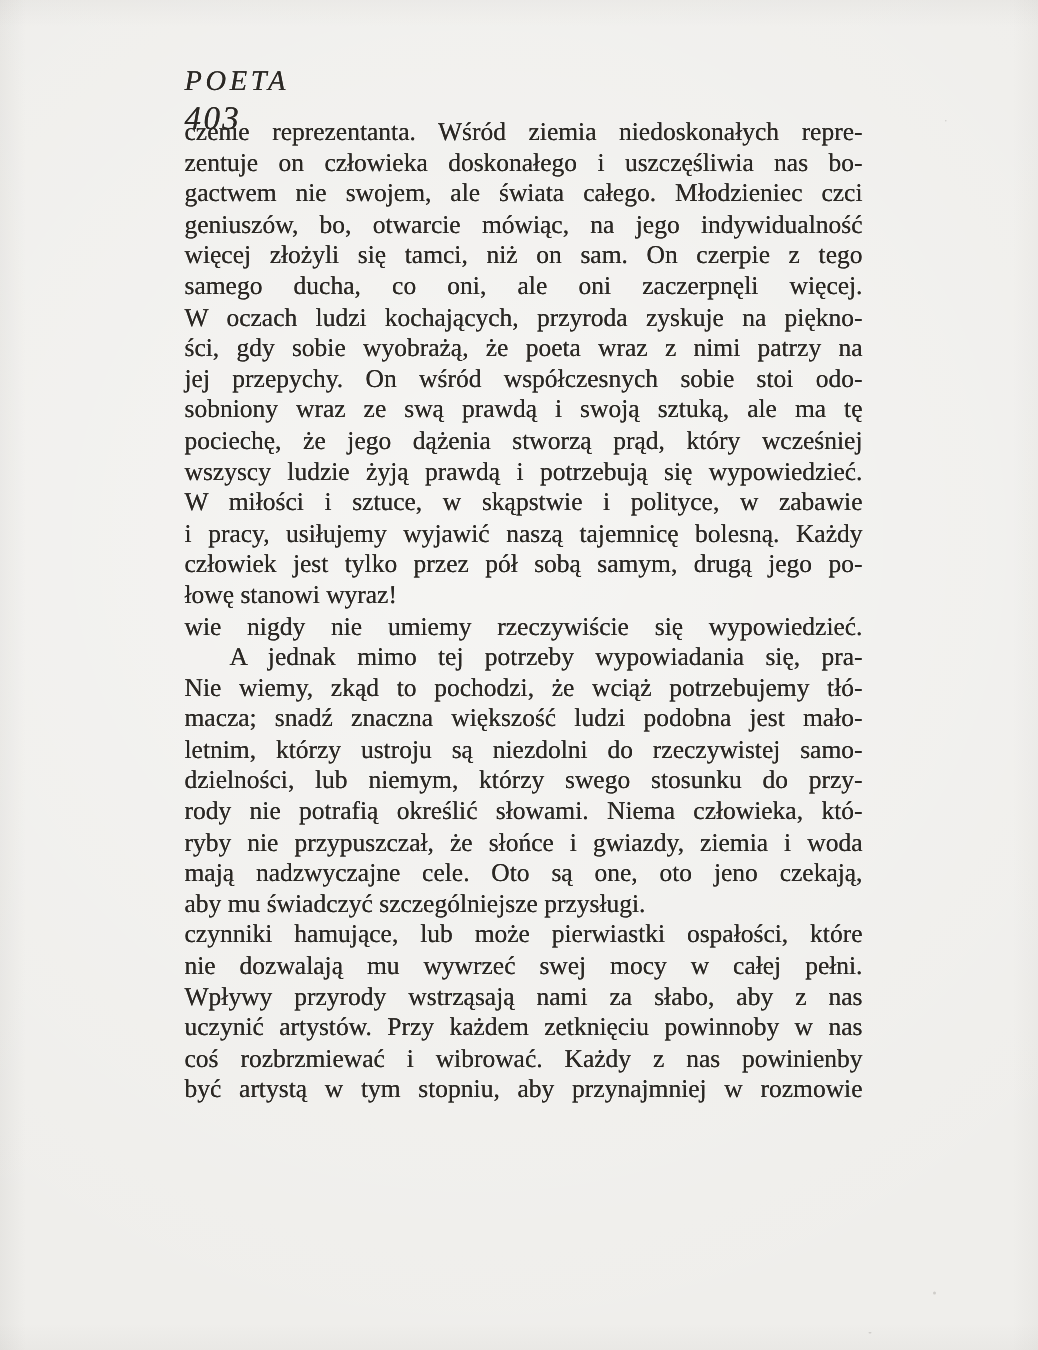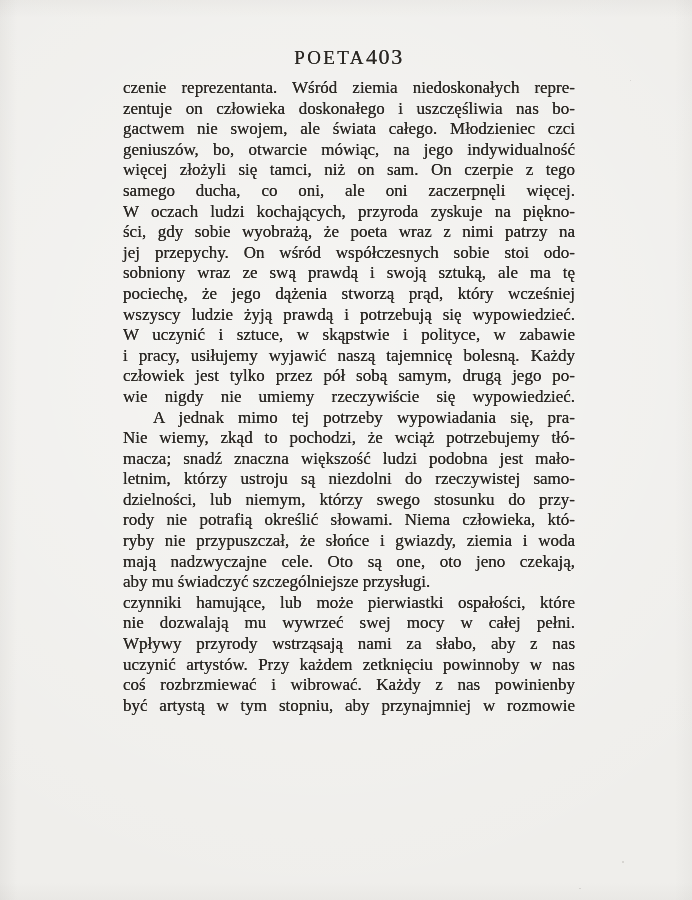--- a/index.html
+++ b/index.html
@@ -26,22 +26,24 @@
       var(--paper);
     font-family: "Liberation Serif", "DejaVu Serif", serif;
     color: var(--ink);
   }
   .page-header {
     position: absolute;
     left: 123px;
     top: 44px;
     width: 452px;
     display: flex;
-    justify-content: center;
+    justify-content: space-between;
     align-items: baseline;
+    font-style: italic;
+    flex-direction: column;
   }
   .running-title {
     font-size: 19px;
     letter-spacing: 2.4px;
     text-shadow: 0 0 0.4px currentColor;
   }
   .page-number {
     font-size: 22px;
     letter-spacing: 1.6px;
     text-shadow: 0 0 0.3px currentColor;
@@ -93,23 +95,24 @@
       <div class="text-line">gactwem nie swojem, ale świata całego. Młodzieniec czci</div>
       <div class="text-line">geniuszów, bo, otwarcie mówiąc, na jego indywidualność</div>
       <div class="text-line">więcej złożyli się tamci, niż on sam. On czerpie z tego</div>
       <div class="text-line">samego ducha, co oni, ale oni zaczerpnęli więcej.</div>
       <div class="text-line">W oczach ludzi kochających, przyroda zyskuje na piękno-</div>
       <div class="text-line">ści, gdy sobie wyobrażą, że poeta wraz z nimi patrzy na</div>
       <div class="text-line">jej przepychy. On wśród współczesnych sobie stoi odo-</div>
       <div class="text-line">sobniony wraz ze swą prawdą i swoją sztuką, ale ma tę</div>
       <div class="text-line">pociechę, że jego dążenia stworzą prąd, który wcześniej</div>
       <div class="text-line">wszyscy ludzie żyją prawdą i potrzebują się wypowiedzieć.</div>
-      <div class="text-line">W uczynić i sztuce, w skąpstwie i polityce, w zabawie</div>
+      <div class="text-line">W miłości i sztuce, w skąpstwie i polityce, w zabawie</div>
       <div class="text-line">i pracy, usiłujemy wyjawić naszą tajemnicę bolesną. Każdy</div>
       <div class="text-line">człowiek jest tylko przez pół sobą samym, drugą jego po-</div>
+      <div class="text-line last">łowę stanowi wyraz!</div>
       <div class="text-line">wie nigdy nie umiemy rzeczywiście się wypowiedzieć.</div>
       <div class="text-line indent">A jednak mimo tej potrzeby wypowiadania się, pra-</div>
       <div class="text-line">Nie wiemy, zkąd to pochodzi, że wciąż potrzebujemy tłó-</div>
       <div class="text-line">macza; snadź znaczna większość ludzi podobna jest mało-</div>
       <div class="text-line">letnim, którzy ustroju są niezdolni do rzeczywistej samo-</div>
       <div class="text-line">dzielności, lub niemym, którzy swego stosunku do przy-</div>
       <div class="text-line">rody nie potrafią określić słowami. Niema człowieka, któ-</div>
       <div class="text-line">ryby nie przypuszczał, że słońce i gwiazdy, ziemia i woda</div>
       <div class="text-line">mają nadzwyczajne cele. Oto są one, oto jeno czekają,</div>
       <div class="text-line last">aby mu świadczyć szczególniejsze przysługi.</div>

